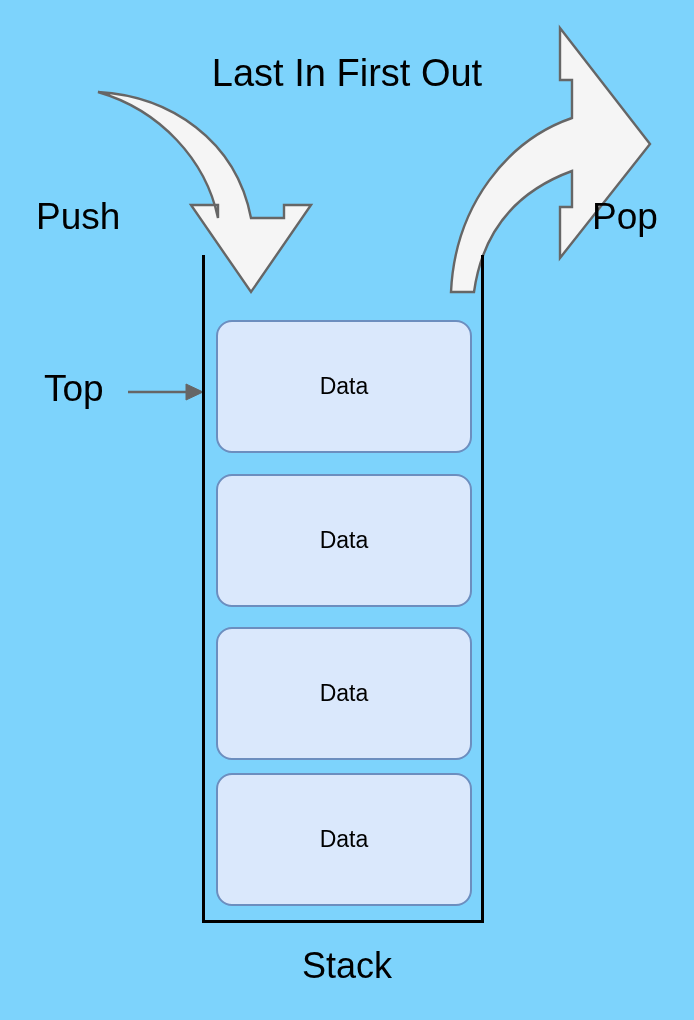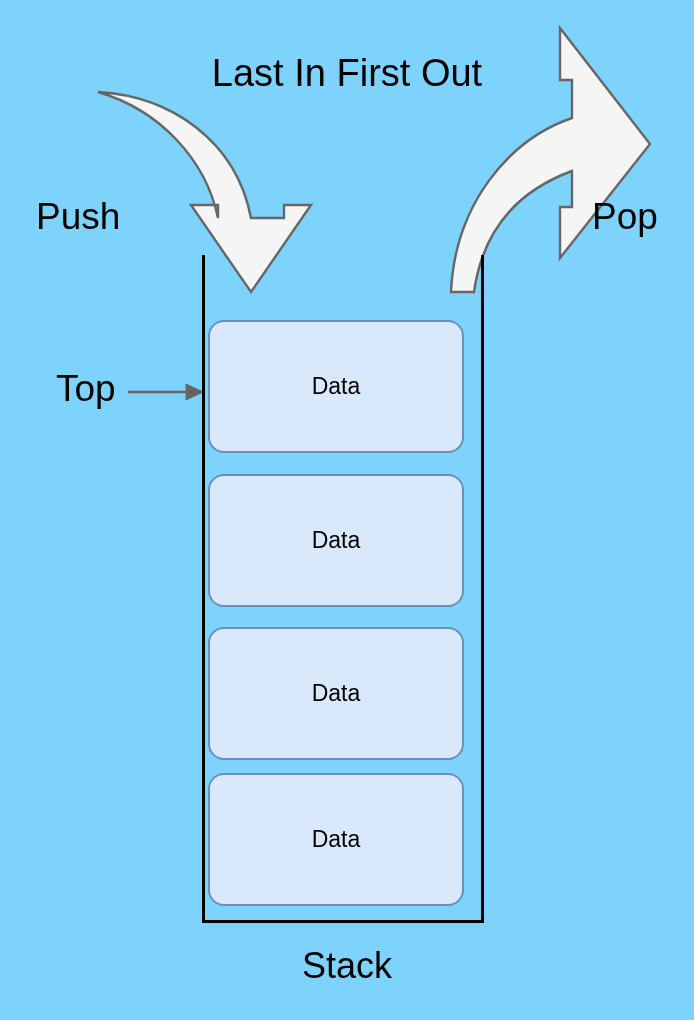--- a/index.html
+++ b/index.html
@@ -39,21 +39,20 @@
     font-size: 37px;
   }
   #label-pop {
     left: 592px; top: 198px;
     font-size: 37px;
     text-align: center;
   }
   #label-top {
     left: 44px; top: 370px;
     font-size: 37px;
-    margin-left: 12px;
   }
   #label-stack {
     left: 0; top: 948px;
     width: 694px;
     text-align: center;
     font-size: 36px;
   }
 
   
   #stack-container {
@@ -66,21 +65,21 @@
     border-left: 3px solid #000000;
     border-right: 3px solid #000000;
     border-bottom: 3px solid #000000;
     border-top: none;
     background: transparent;
   }
 
   
   #cells {
     position: absolute;
-    left: 208px;
+    left: 216px;
     top: 320px;
     width: 256px;
     height: 682px;
   }
   .data-cell {
     position: absolute;
     left: 0;
     width: 256px;
     height: 133px;
     box-sizing: border-box;

